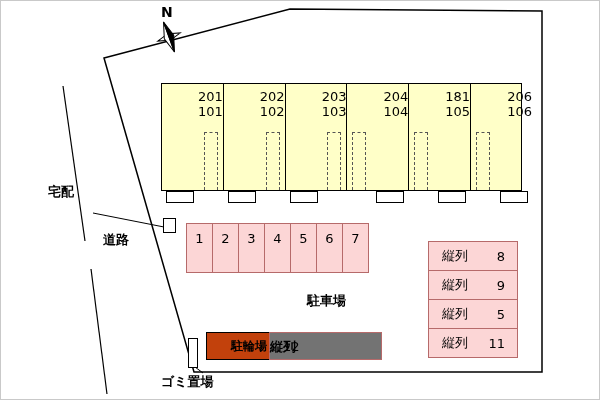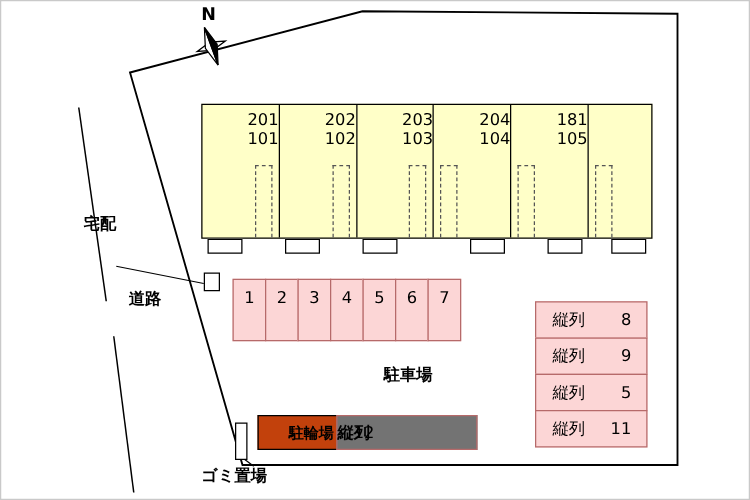--- a/index.html
+++ b/index.html
@@ -51,21 +51,21 @@
   .stall12 .lbl{margin:0 auto;}
 
   
   .delivery-rect{position:absolute;left:162px;top:217px;width:13px;height:15px;
     border:1px solid #000;background:#fff;box-sizing:border-box;}
   .garbage-rect{position:absolute;left:187px;top:337px;width:10px;height:30px;
     border:1px solid #000;background:#fff;box-sizing:border-box;}
 
   
   .lbl{position:absolute;font-size:13px;font-weight:bold;line-height:15px;}
-  .lbl-delivery{left:28px;top:171px;width:64px;text-align:right;}
+  .lbl-delivery{left:28px;top:183px;width:64px;text-align:center;}
   .lbl-delivery span{display:block;}
   .lbl-road{left:102px;top:231px;}
   .lbl-parking{left:306px;top:292px;}
   .lbl-garbage{left:160px;top:373px;text-align:right;}
   .lbl-n{left:160px;top:4px;font-size:14px;}
   .compass{position:absolute;left:150px;top:19px;}
 </style>
 </head>
 <body>
 
@@ -123,20 +123,24 @@
     </div>
     <div class="unit r">
       <div class="unit-label">
         <span>181</span>
         <span>105</span>
       </div>
       <div class="dash"></div>
       <div class="porch"></div>
     </div>
     <div class="unit r">
+      <div class="unit-label">
+        <span>206</span>
+        <span>106</span>
+      </div>
       <div class="dash"></div>
       <div class="porch"></div>
     </div>
   </div>
 
   <div class="lbl lbl-delivery">
     <span>宅配</span>
   </div>
   <div class="delivery-rect"></div>
 

